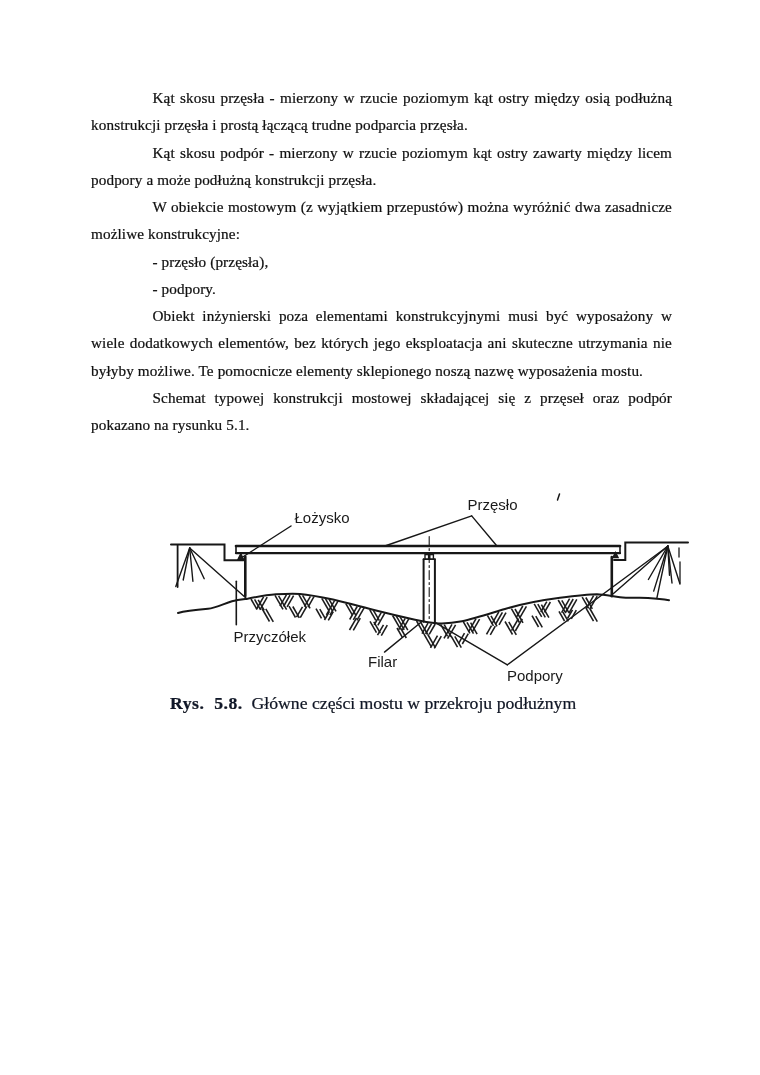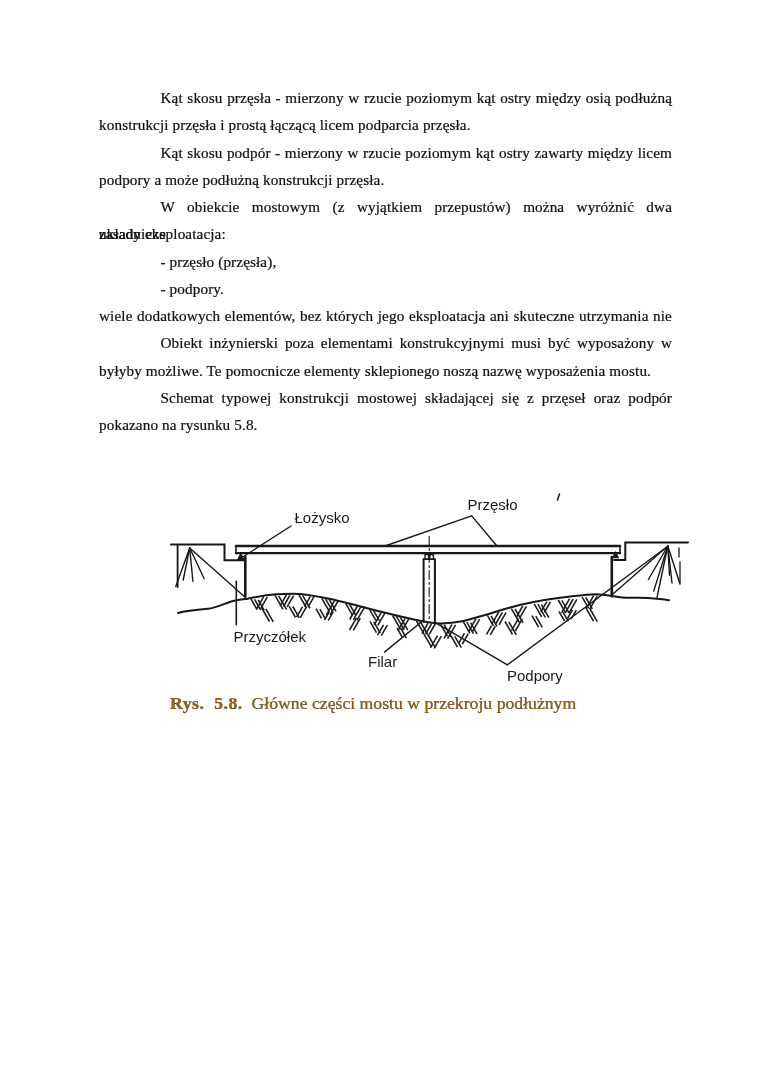--- a/index.html
+++ b/index.html
@@ -1,43 +1,43 @@
 <!DOCTYPE html>
 <html><head>
 <meta charset="utf-8">
 <style>
 html,body{margin:0;padding:0}
 body{width:760px;height:1075px;background:#fff;position:relative;overflow:hidden;
      font-family:"Liberation Serif",serif;color:#101010;-webkit-text-stroke:0.22px #101010;}
 #text{position:absolute;left:91px;top:84.2px;width:581px;font-size:15.2px;letter-spacing:0.12px;}
-#text div{height:27.25px;line-height:27.25px;margin-left:8px;}
+#text div{height:27.25px;line-height:27.25px;}
 .j{text-align:justify;text-align-last:justify;}
 .l{text-align:left;}
 .ind{display:inline-block;width:61.5px;}
-#cap{position:absolute;left:170px;top:693px;font-size:17.7px;line-height:20px;color:#a16207;}
+#cap{position:absolute;left:170px;top:693px;font-size:17.7px;line-height:20px;color:#0f172a;}
 #cap b{letter-spacing:0.5px;}
 svg{position:absolute;left:0;top:0;}
 .lb{font-family:"Liberation Sans",sans-serif;font-size:15px;fill:#1a1a1a;}
 </style>
 </head>
 <body>
 <div id="text">
 <div class="j"><span class="ind"></span>Kąt skosu przęsła - mierzony w rzucie poziomym kąt ostry między osią podłużną</div>
-<div class="l">konstrukcji przęsła i prostą łączącą licem podparcia przęsła.</div>
+<div class="l">konstrukcji przęsła i prostą łączącą trudne podparcia przęsła.</div>
 <div class="j"><span class="ind"></span>Kąt skosu podpór - mierzony w rzucie poziomym kąt ostry zawarty między licem</div>
 <div class="l">podpory a może podłużną konstrukcji przęsła.</div>
 <div class="j"><span class="ind"></span>W obiekcie mostowym (z wyjątkiem przepustów) można wyróżnić dwa zasadnicze</div>
-<div class="l">układy eksploatacja:</div>
+<div class="l">możliwe konstrukcyjne:</div>
 <div class="l"><span class="ind"></span>- przęsło (przęsła),</div>
 <div class="l"><span class="ind"></span>- podpory.</div>
+<div class="j"><span class="ind"></span>Obiekt inżynierski poza elementami konstrukcyjnymi musi być wyposażony w</div>
 <div class="j">wiele dodatkowych elementów, bez których jego eksploatacja ani skuteczne utrzymania nie</div>
-<div class="j"><span class="ind"></span>Obiekt inżynierski poza elementami konstrukcyjnymi musi być wyposażony w</div>
 <div class="l">byłyby możliwe. Te pomocnicze elementy sklepionego noszą nazwę wyposażenia mostu.</div>
 <div class="j"><span class="ind"></span>Schemat typowej konstrukcji mostowej składającej się z przęseł oraz podpór</div>
-<div class="l">pokazano na rysunku 5.8.</div>
+<div class="l">pokazano na rysunku 5.1.</div>
 </div>
 
 <svg width="760" height="1075" viewBox="0 0 760 1075">
 <g stroke="#171717" fill="none" stroke-width="1.8" stroke-linecap="round">
 
   <path d="M236 546 H620" stroke-width="2.6"></path>
   <path d="M236 553.2 H620" stroke-width="2.2"></path>
   <path d="M236 546 V553" stroke-width="1.6"></path>
   <path d="M620 546 V553" stroke-width="1.6"></path>
 

